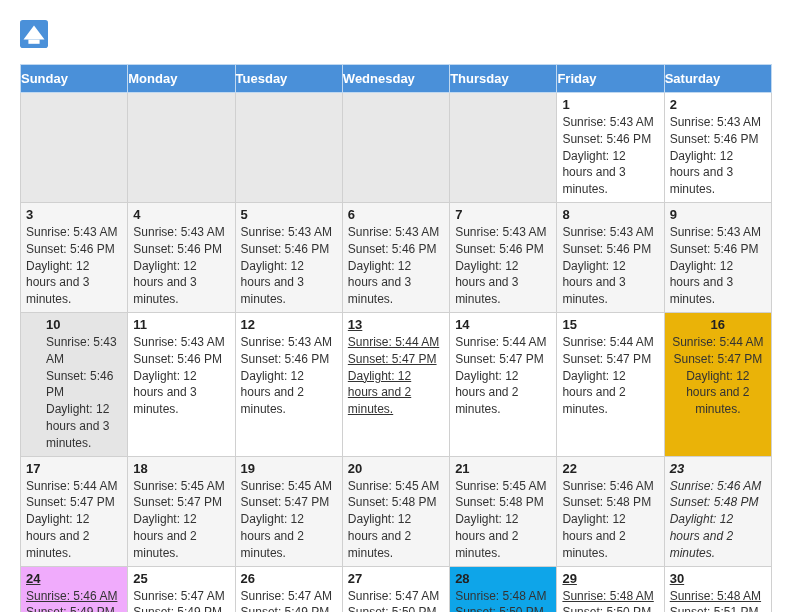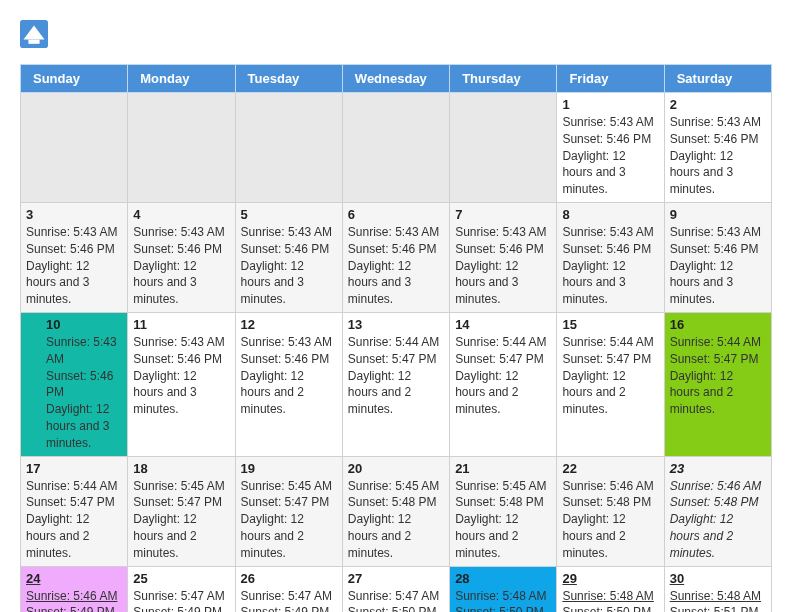--- a/index.html
+++ b/index.html
@@ -49,21 +49,21 @@
     table {
       width: 100%;
       border-collapse: collapse;
       table-layout: fixed;
     }
     thead tr th {
       background-color: #4a90d9;
       color: #fff;
       font-size: 13px;
       font-weight: bold;
-      padding: 6px 12px;
+      padding: 6px 0;
       text-align: left;
       border: 1px solid #c0d8f0;
     }
     tbody tr td {
       vertical-align: top;
       border: 1px solid #d0d0d0;
       padding: 4px 5px;
       font-size: 10px;
       color: #333;
       height: 80px;
@@ -166,45 +166,45 @@
         <td style="background: rgb(245, 245, 245);">
           <span class="day-number">8</span>
           <div class="day-info">Sunrise: 5:43 AM<br>Sunset: 5:46 PM<br>Daylight: 12 hours and 3 minutes.</div>
         </td>
         <td style="background: rgb(245, 245, 245);">
           <span class="day-number">9</span>
           <div class="day-info">Sunrise: 5:43 AM<br>Sunset: 5:46 PM<br>Daylight: 12 hours and 3 minutes.</div>
         </td>
       </tr>
       <tr>
-        <td style="background: #14b8a6; padding-left: 25px;">
+        <td style="background: #e5e5e5; padding-left: 25px;">
           <span class="day-number">10</span>
           <div class="day-info">Sunrise: 5:43 AM<br>Sunset: 5:46 PM<br>Daylight: 12 hours and 3 minutes.</div>
         </td>
         <td style="background: rgb(255, 255, 255);">
           <span class="day-number">11</span>
           <div class="day-info">Sunrise: 5:43 AM<br>Sunset: 5:46 PM<br>Daylight: 12 hours and 3 minutes.</div>
         </td>
         <td style="background: rgb(255, 255, 255);">
           <span class="day-number">12</span>
           <div class="day-info">Sunrise: 5:43 AM<br>Sunset: 5:46 PM<br>Daylight: 12 hours and 2 minutes.</div>
         </td>
-        <td style="background: rgb(255, 255, 255);">
+        <td style="background: rgb(255, 255, 255); text-decoration: underline;">
           <span class="day-number">13</span>
           <div class="day-info">Sunrise: 5:44 AM<br>Sunset: 5:47 PM<br>Daylight: 12 hours and 2 minutes.</div>
         </td>
         <td style="background: rgb(255, 255, 255);">
           <span class="day-number">14</span>
           <div class="day-info">Sunrise: 5:44 AM<br>Sunset: 5:47 PM<br>Daylight: 12 hours and 2 minutes.</div>
         </td>
         <td style="background: rgb(255, 255, 255);">
           <span class="day-number">15</span>
           <div class="day-info">Sunrise: 5:44 AM<br>Sunset: 5:47 PM<br>Daylight: 12 hours and 2 minutes.</div>
         </td>
-        <td style="background: #84cc16;">
+        <td style="background: #eab308; text-align: center;">
           <span class="day-number">16</span>
           <div class="day-info">Sunrise: 5:44 AM<br>Sunset: 5:47 PM<br>Daylight: 12 hours and 2 minutes.</div>
         </td>
       </tr>
       <tr>
         <td style="background: rgb(245, 245, 245);">
           <span class="day-number">17</span>
           <div class="day-info">Sunrise: 5:44 AM<br>Sunset: 5:47 PM<br>Daylight: 12 hours and 2 minutes.</div>
         </td>
         <td style="background: rgb(245, 245, 245);">

